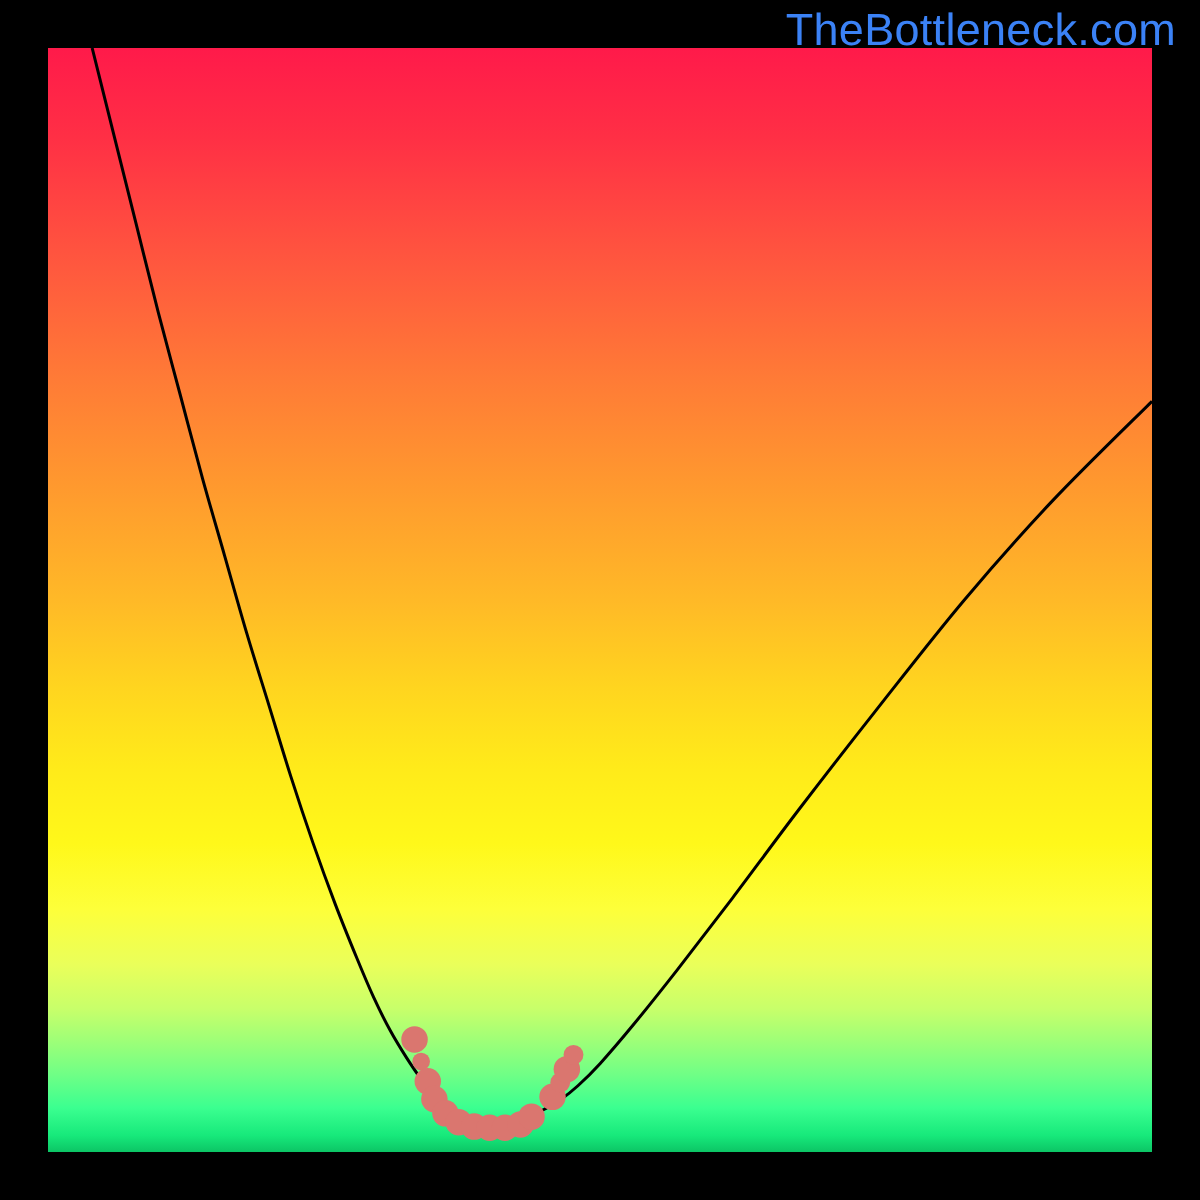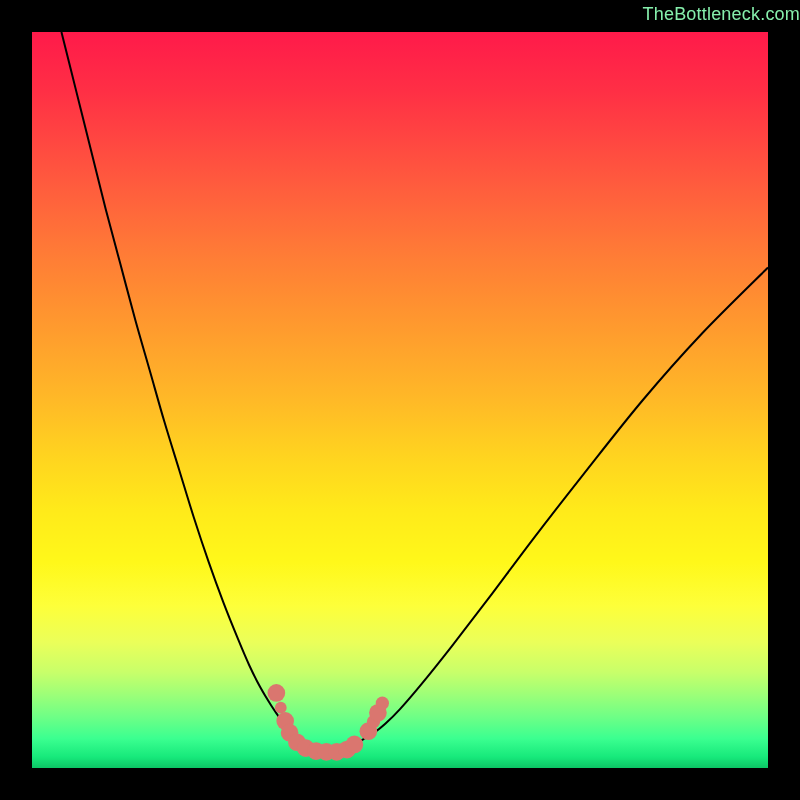--- a/index.html
+++ b/index.html
@@ -13,23 +13,23 @@
   }
   .stage {
     position: relative;
     width: 800px;
     height: 800px;
     background: #000;
   }
   .watermark {
     position: absolute;
     top: 4px;
-    right: 0;
-    color: #86efac;
-    font-size: 18px;
+    right: 16px;
+    color: #3b82f6;
+    font-size: 30px;
     font-weight: 500;
     letter-spacing: 0.2px;
     z-index: 10;
     user-select: none;
   }
   .plot {
     position: absolute;
     top: 32px;
     left: 32px;
     width: 736px;

